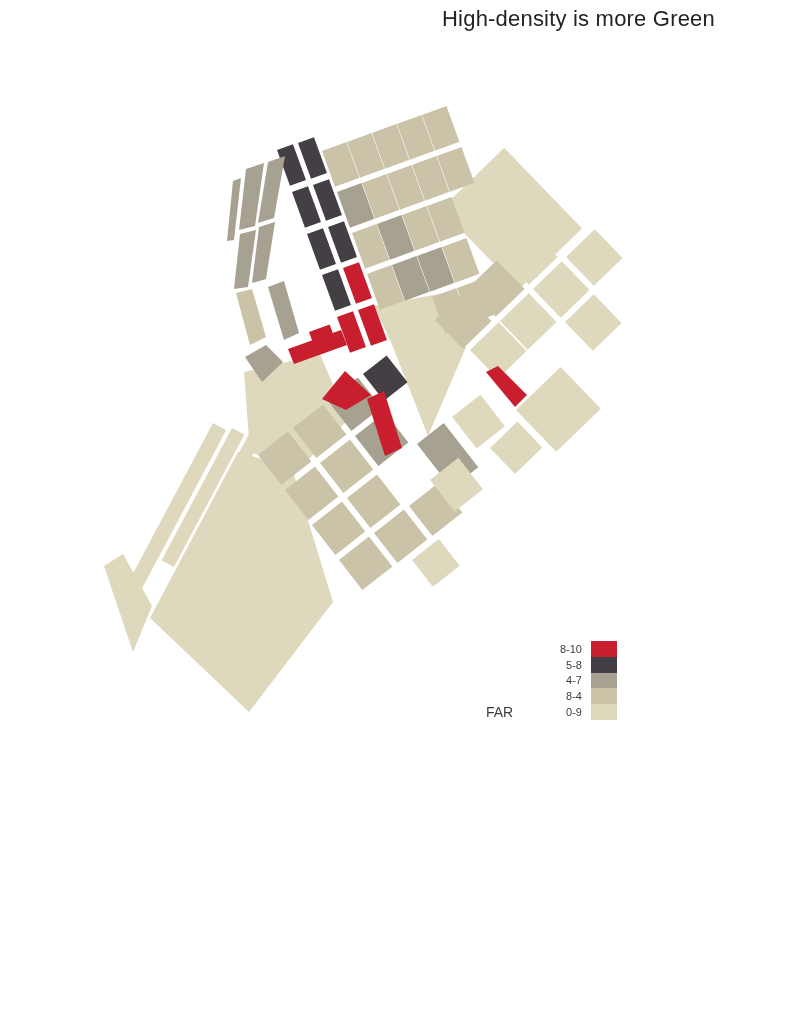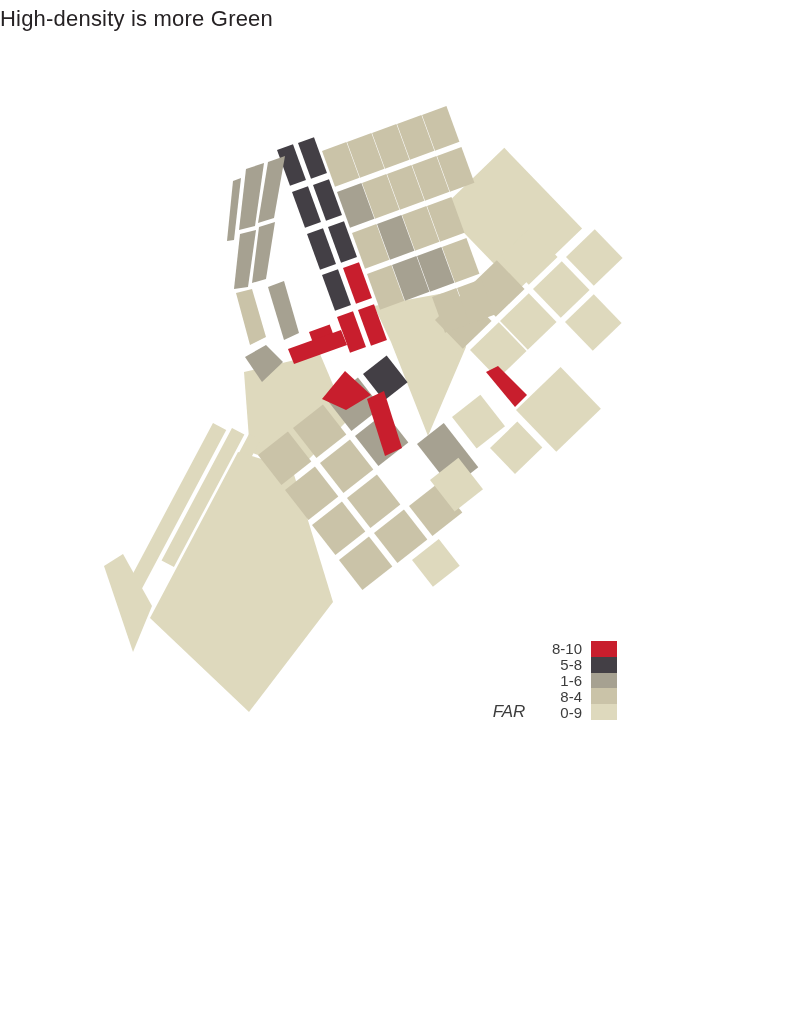--- a/index.html
+++ b/index.html
@@ -1,24 +1,24 @@
 <!DOCTYPE html>
 <html><head>
 <meta charset="utf-8">
 <style>
   html,body{margin:0;padding:0;background:#ffffff;}
   .page{position:relative;width:791px;height:1024px;background:#ffffff;overflow:hidden;
         font-family:"Liberation Sans", sans-serif;}
-  .title-wrap{position:absolute;top:6px;left:0;width:715px;text-align:left;}
+  .title-wrap{position:absolute;top:6px;left:0;width:715px;text-align:right;}
   .title-wrap h1{margin:0;font-size:22px;font-weight:500;color:#262224;letter-spacing:.2px;}
   svg.map{position:absolute;top:0;left:0;}
   .legend{position:absolute;top:641px;left:486px;}
   .legend-row{display:flex;align-items:center;height:15.8px;}
-  .legend-far{width:46px;text-align:center;font-size:17px;color:#3c3c3c;font-style:italic;}
-  .legend-range{width:50px;text-align:right;padding-right:9px;font-size:15px;color:#3c3c3c;}
+  .legend-far{width:46px;text-align:left;font-size:14px;color:#3c3c3c;}
+  .legend-range{width:50px;text-align:right;padding-right:9px;font-size:11px;color:#3c3c3c;}
   .legend-swatch{width:26px;height:15.8px;display:block;}
 </style>
 </head>
 <body>
 
 <div class="page">
 
   <div class="title-wrap">
     <h1>High-density is more Green</h1>
   </div>
@@ -111,21 +111,21 @@
       <span class="legend-range">8-10</span>
       <span class="legend-swatch" style="background: rgb(200, 30, 45);"></span>
     </div>
     <div class="legend-row">
       <span class="legend-far"></span>
       <span class="legend-range">5-8</span>
       <span class="legend-swatch" style="background: rgb(67, 63, 69);"></span>
     </div>
     <div class="legend-row">
       <span class="legend-far"></span>
-      <span class="legend-range">1-6</span>
+      <span class="legend-range">4-7</span>
       <span class="legend-swatch" style="background: rgb(166, 161, 145);"></span>
     </div>
     <div class="legend-row">
       <span class="legend-far"></span>
       <span class="legend-range">8-4</span>
       <span class="legend-swatch" style="background: rgb(202, 195, 168);"></span>
     </div>
     <div class="legend-row">
       <span class="legend-far">FAR</span>
       <span class="legend-range">0-9</span>

